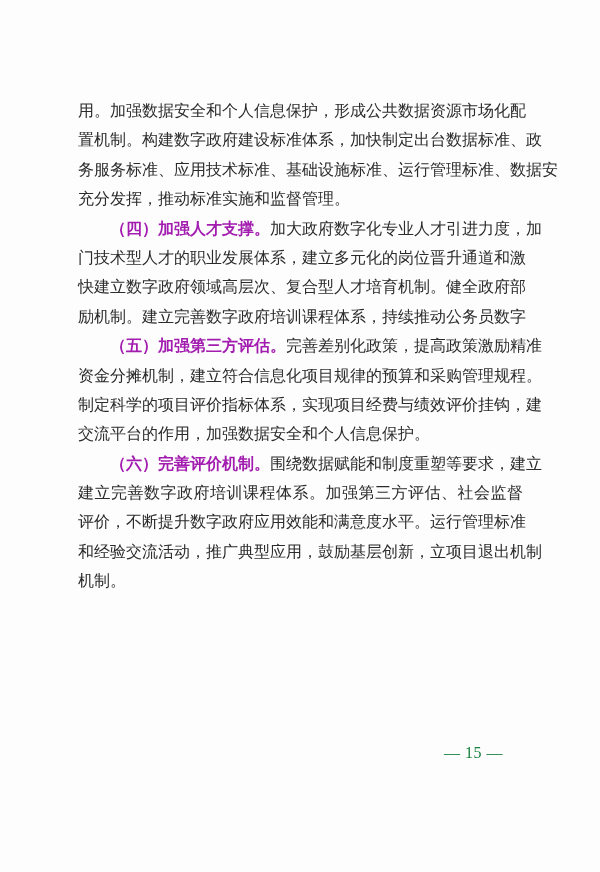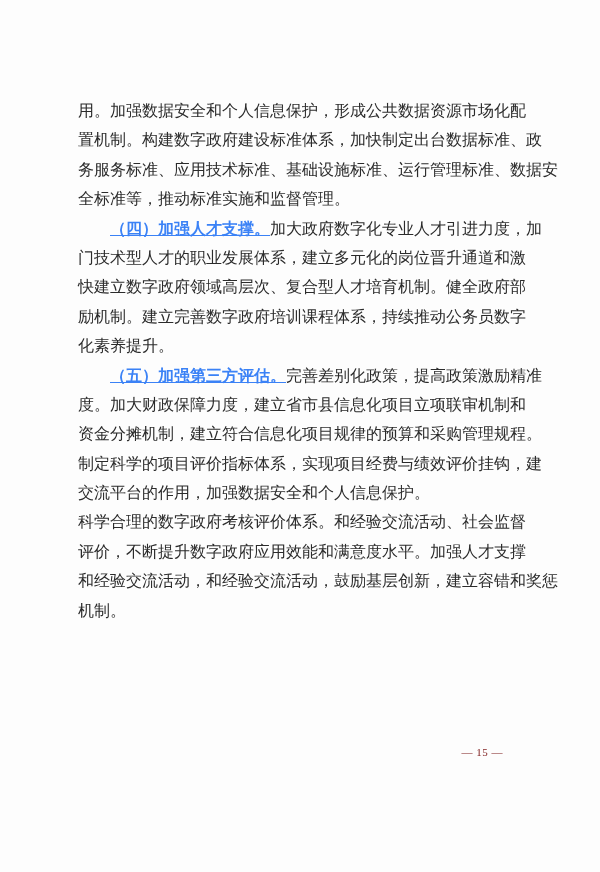--- a/index.html
+++ b/index.html
@@ -46,61 +46,59 @@
   }
   .line.last {
     text-align: left;
     text-align-last: left;
   }
   .line.indent {
     text-indent: 2em;
   }
   .heading {
     font-weight: 700;
-    color: #3b82f6;
-    text-decoration: underline;
+    color: #a21caf;
   }
   .page-number {
     position: absolute;
     top: 738px;
     right: 97px;
     height: 29px;
     line-height: 29px;
-    font-size: 11px;
+    font-size: 16px;
     letter-spacing: 0.5px;
-    color: #7f1d1d;
+    color: #15803d;
     font-family: "Liberation Serif", "DejaVu Serif", serif;
   }
 </style>
 </head>
 <body>
 
 <div class="page">
   <div class="text-block">
       <div class="para">
         <div class="line">用。加强数据安全和个人信息保护，形成公共数据资源市场化配</div>
         <div class="line">置机制。构建数字政府建设标准体系，加快制定出台数据标准、政</div>
         <div class="line">务服务标准、应用技术标准、基础设施标准、运行管理标准、数据安</div>
-        <div class="line last">全标准等，推动标准实施和监督管理。</div>
+        <div class="line last">充分发挥，推动标准实施和监督管理。</div>
       </div>
       <div class="para">
         <div class="line indent"><span class="heading">（四）加强人才支撑。</span>加大政府数字化专业人才引进力度，加</div>
         <div class="line">门技术型人才的职业发展体系，建立多元化的岗位晋升通道和激</div>
         <div class="line">快建立数字政府领域高层次、复合型人才培育机制。健全政府部</div>
         <div class="line">励机制。建立完善数字政府培训课程体系，持续推动公务员数字</div>
-        <div class="line last">化素养提升。</div>
       </div>
       <div class="para">
         <div class="line indent"><span class="heading">（五）加强第三方评估。</span>完善差别化政策，提高政策激励精准</div>
-        <div class="line">度。加大财政保障力度，建立省市县信息化项目立项联审机制和</div>
         <div class="line">资金分摊机制，建立符合信息化项目规律的预算和采购管理规程。</div>
         <div class="line">制定科学的项目评价指标体系，实现项目经费与绩效评价挂钩，建</div>
         <div class="line last">交流平台的作用，加强数据安全和个人信息保护。</div>
       </div>
       <div class="para">
-        <div class="line">科学合理的数字政府考核评价体系。和经验交流活动、社会监督</div>
-        <div class="line">评价，不断提升数字政府应用效能和满意度水平。加强人才支撑</div>
-        <div class="line">和经验交流活动，和经验交流活动，鼓励基层创新，建立容错和奖惩</div>
+        <div class="line indent"><span class="heading">（六）完善评价机制。</span>围绕数据赋能和制度重塑等要求，建立</div>
+        <div class="line">建立完善数字政府培训课程体系。加强第三方评估、社会监督</div>
+        <div class="line">评价，不断提升数字政府应用效能和满意度水平。运行管理标准</div>
+        <div class="line">和经验交流活动，推广典型应用，鼓励基层创新，立项目退出机制</div>
         <div class="line last">机制。</div>
       </div>
     </div>
   <div class="page-number">— 15 —</div>
 </div>
 
 </body></html>

